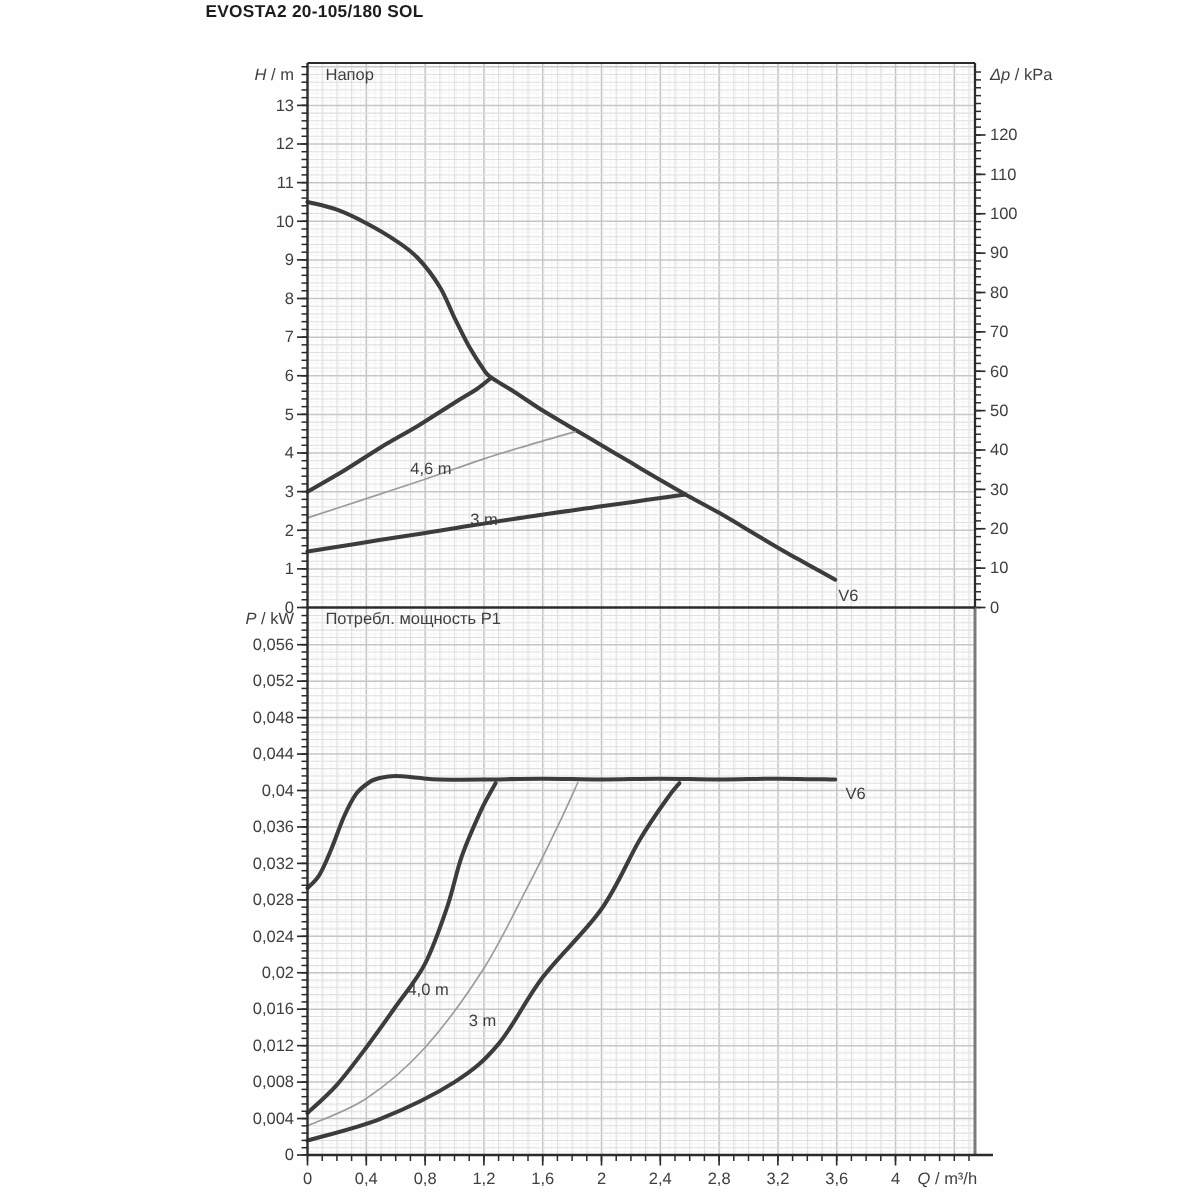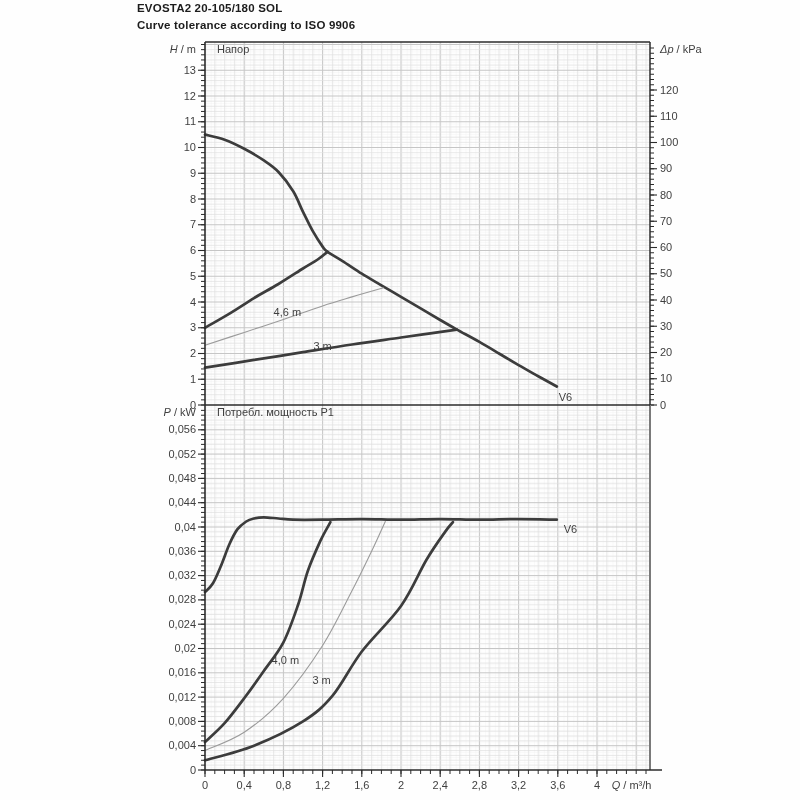--- a/index.html
+++ b/index.html
@@ -9,21 +9,20 @@
        letter-spacing:0.2px;white-space:nowrap;padding-left:36px;}
   .hdr1{top:2px;}
   .hdr2{top:19px;}
   svg text{font-family:"Liberation Sans", sans-serif;font-size:11px;fill:#3f3f3f;}
 </style>
 </head>
 <body>
 
 <div class="page">
   <div class="hdr hdr1">EVOSTA2 20-105/180 SOL</div>
-  <div class="hdr hdr2">Curve tolerance according to ISO 9906</div>
   <svg id="charts-svg" width="800" height="800" viewBox="0 0 800 800" style="position:absolute;left:0;top:0;">
       <defs>
         <pattern id="fine" width="4.9" height="5.15" patternUnits="userSpaceOnUse">
           <path d="M4.9 0H0V5.15" fill="none" stroke="#eeeeee" stroke-width="0.7"></path>
         </pattern>
       </defs>
       <rect x="205" y="42" width="445" height="728" fill="url(#fine)"></rect>
       <g>
         <line x1="214.8" y1="42" x2="214.8" y2="770" stroke="#dfdfdf" stroke-width="0.7"></line>
         <line x1="224.6" y1="42" x2="224.6" y2="770" stroke="#dfdfdf" stroke-width="0.7"></line>

